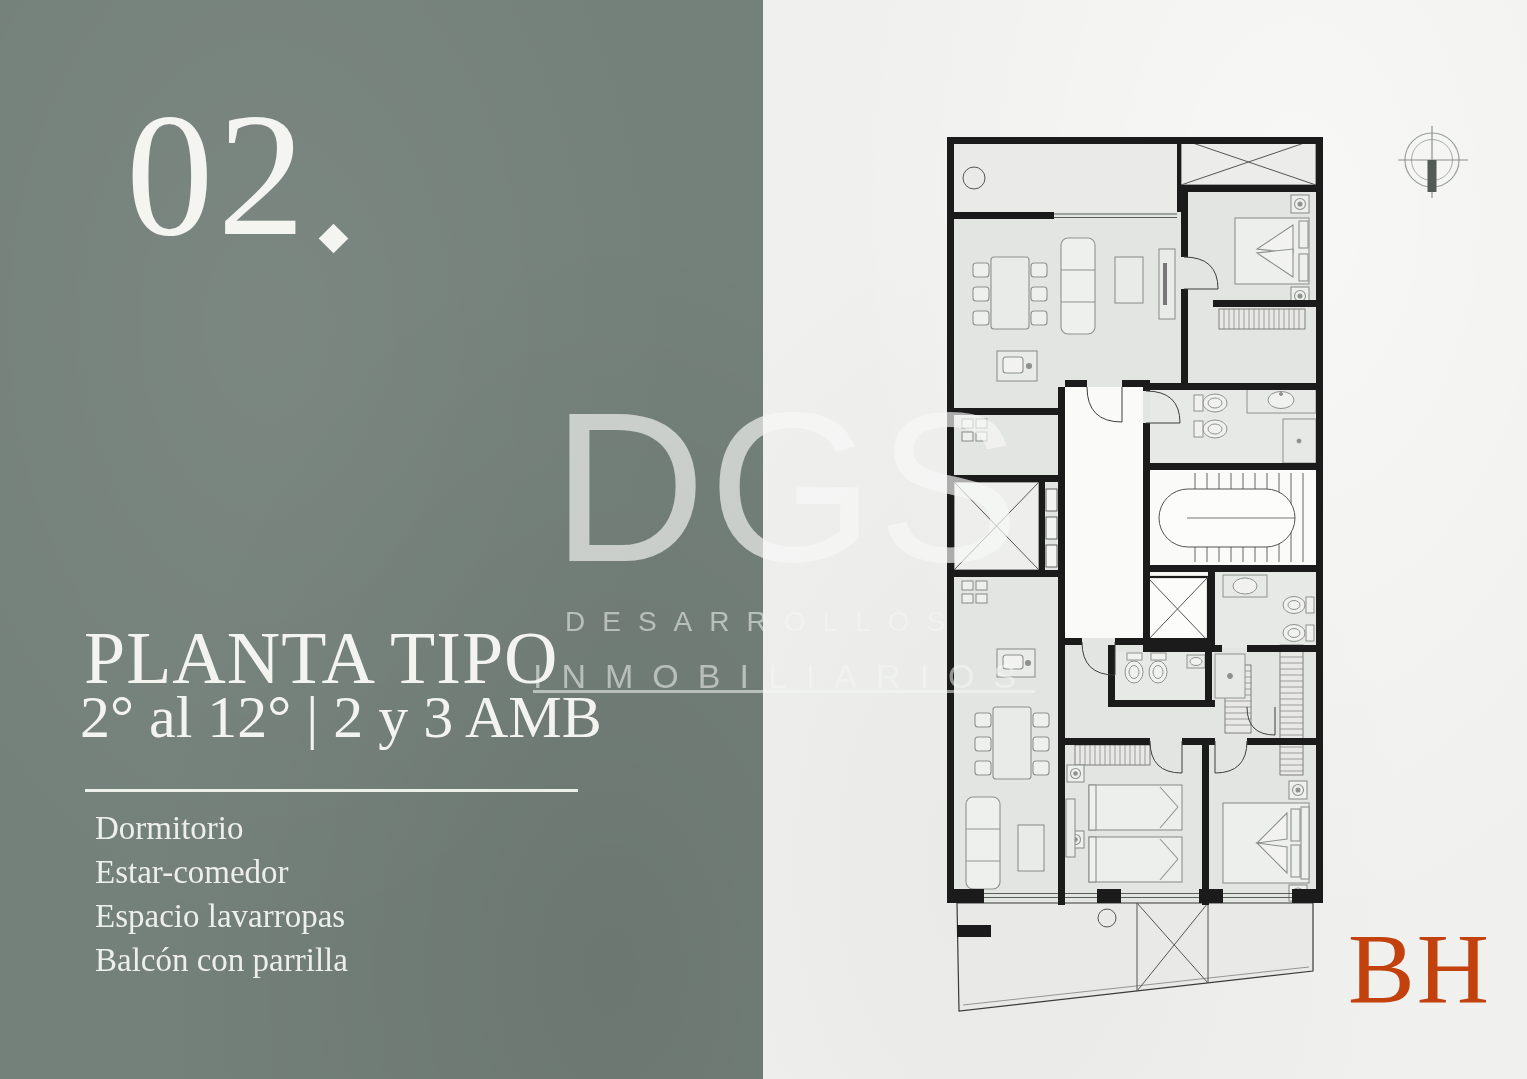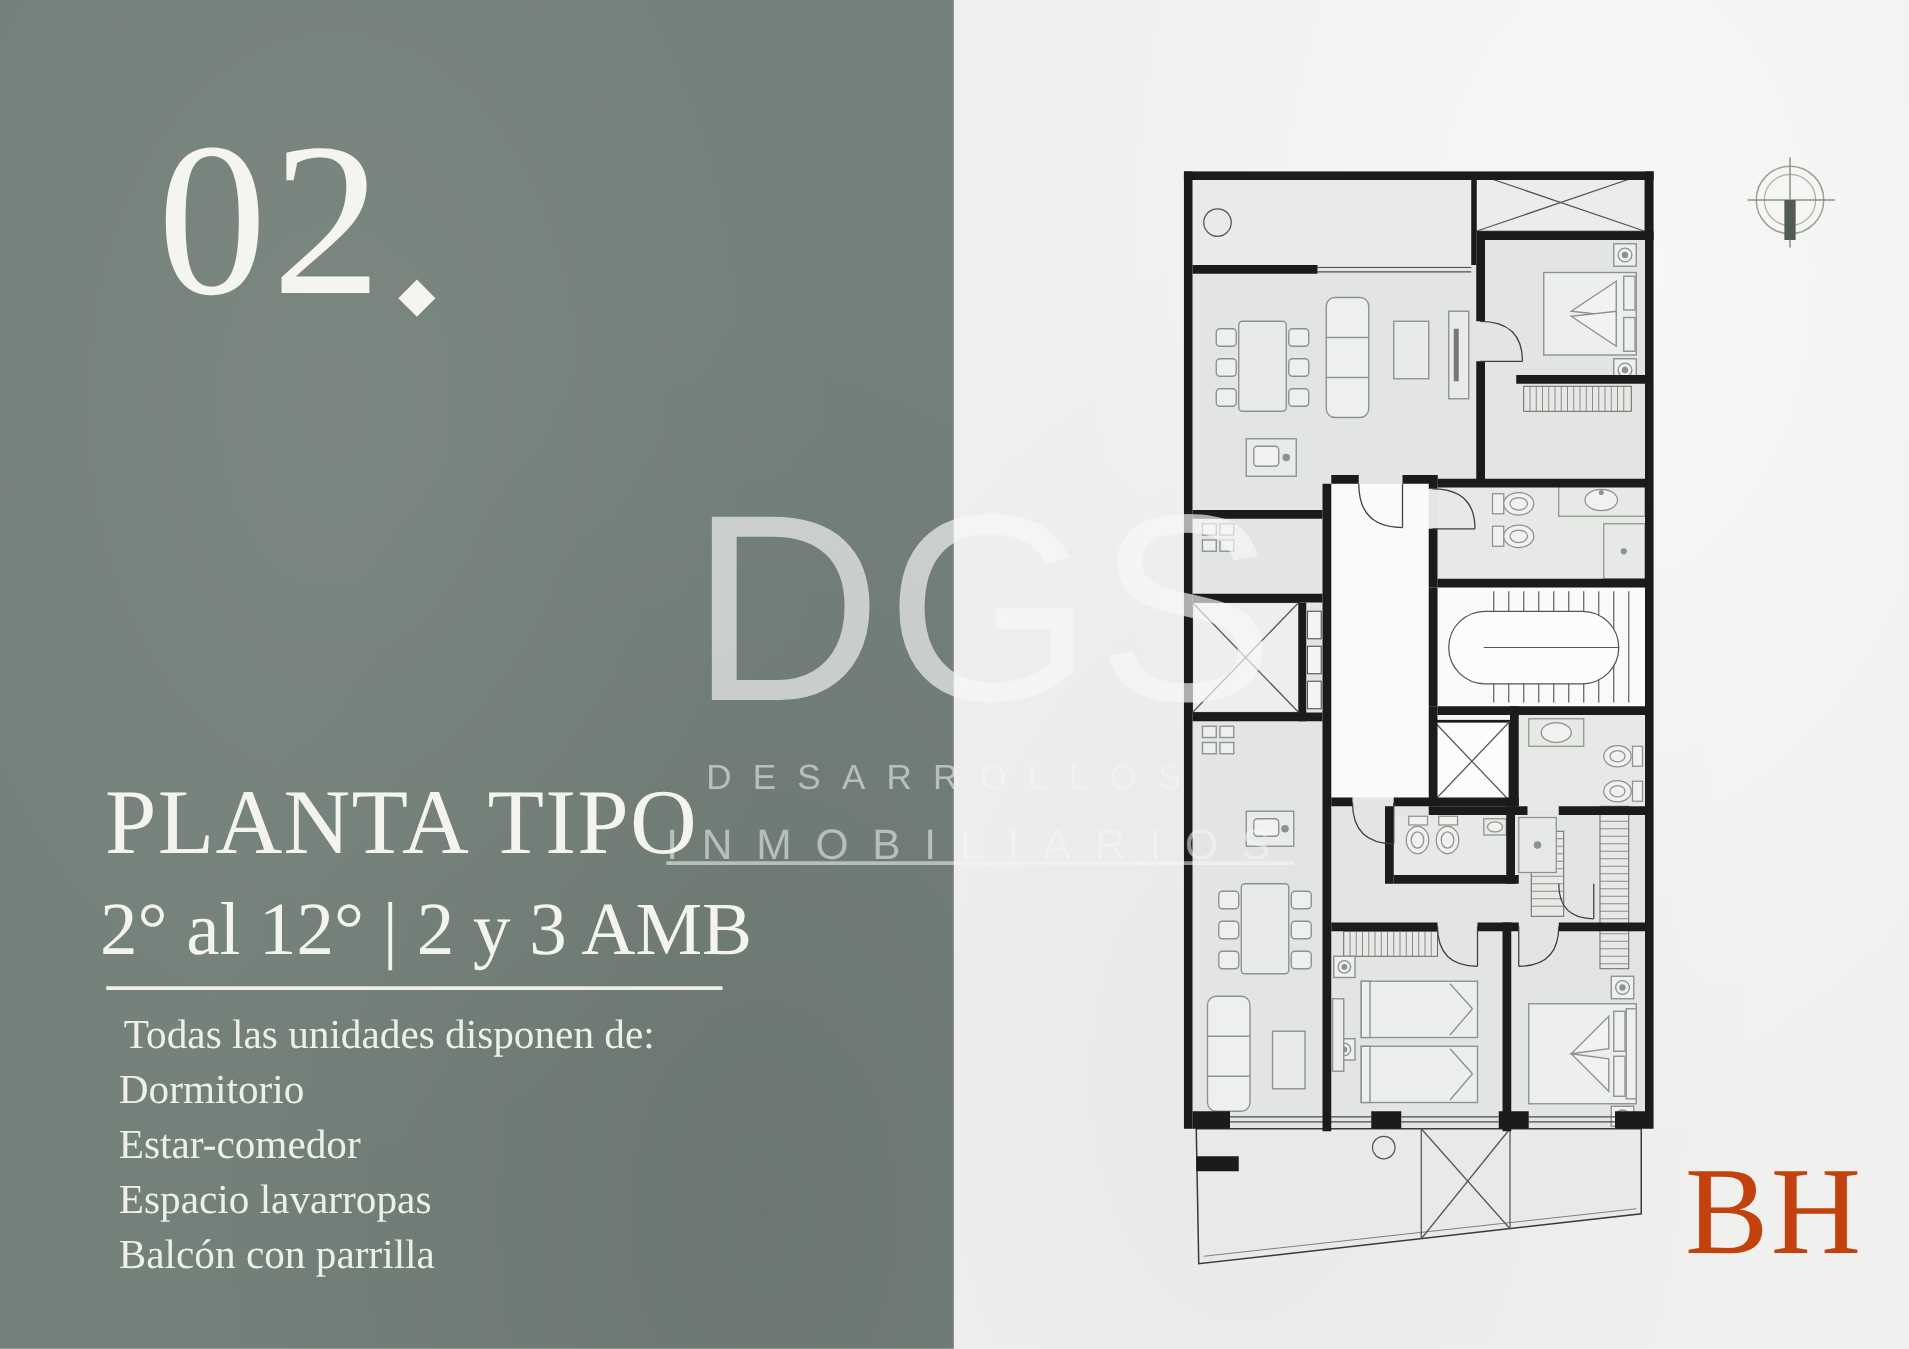--- a/index.html
+++ b/index.html
@@ -30,21 +30,21 @@
   }
   .diamond{
     display:inline-block;width:21px;height:21px;background:#f4f5f1;
     transform:rotate(45deg);margin-left:14px;font-size:0;vertical-align:6px;
   }
   .title{
     position:absolute;left:84px;top:620px;
     font-size:74px;line-height:1.05;letter-spacing:1px;color:#f3f4f0;white-space:nowrap;
   }
   .subtitle{
-    position:absolute;left:80px;top:712px;
+    position:absolute;left:80px;top:686px;
     font-size:60px;line-height:1.05;color:#f3f4f0;white-space:nowrap;
   }
   .divider{
     position:absolute;left:85px;top:789px;width:493px;height:3px;background:#edefeb;
   }
   .features-block{
     position:absolute;left:95px;top:806px;font-size:33px;line-height:44px;color:#edefeb;
   }
   .features-block .intro{margin:0 0 0 4px;}
   .feature{margin:0;}
@@ -401,21 +401,20 @@
         <line x1="328" y1="570" x2="328" y2="598"></line>
     </g>
   </svg>
 
   <div class="panel">
     <div class="number-row"><span>02</span><span class="diamond">.</span></div>
     <h1 class="title" style="margin:0;font-weight:400;">PLANTA TIPO</h1>
     <div class="subtitle">2° al 12° | 2 y 3 AMB</div>
     <div class="divider"></div>
     <div class="features-block">
-      <p class="intro">Todas las unidades disponen de:</p>
       <div class="feature">Dormitorio</div>
       <div class="feature">Estar-comedor</div>
       <div class="feature">Espacio lavarropas</div>
       <div class="feature">Balcón con parrilla</div>
     </div>
   </div>
 
   <div class="wm">
     <div class="wm-logo">DGS</div>
     <div class="wm-line1">DESARROLLOS</div>

